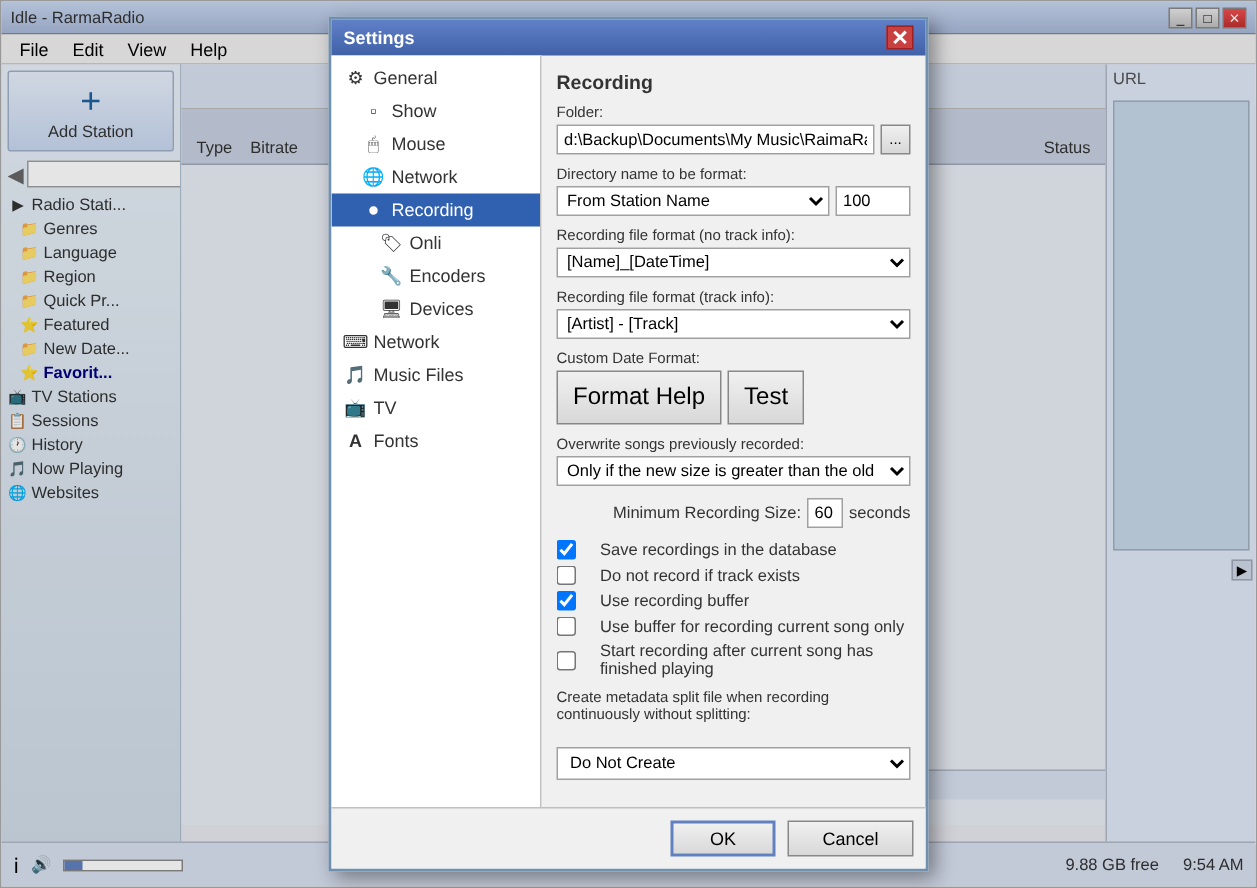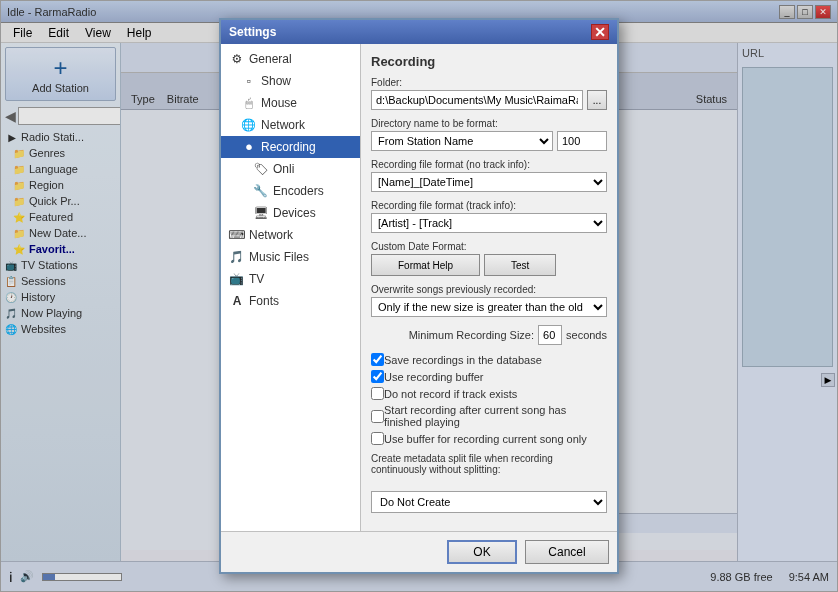--- a/index.html
+++ b/index.html
@@ -395,32 +395,32 @@
     .number-input {
       width: 50px;
       height: 20px;
       border: 1px solid #a0a0a0;
       background: white;
       font-size: 11px;
       padding: 0 4px;
     }
 
     .btn-standard {
-      height: 22px;
+      height: 36px;
       background: linear-gradient(to bottom, #f0f0f0, #d8d8d8);
       border: 1px solid #888;
-      font-size: 10px;
-      padding: 0 26px;
+      font-size: 16px;
+      padding: 0 10px;
       cursor: pointer;
     }
 
     .checkbox-row {
       display: flex;
       align-items: center;
-      gap: 0;
+      gap: 16px;
       margin-bottom: 4px;
     }
 
     .checkbox-label {
       font-size: 11px;
       color: #333;
     }
 
     .dropdown-full {
       width: 100%;
@@ -752,34 +752,34 @@
             <input class="number-input" type="text" value="60" style="width: 24px;">
             <span class="inline-label">seconds</span>
           </div>
 
           <div>
             <div class="checkbox-row">
               <input type="checkbox" checked="" style="">
               <label class="checkbox-label">Save recordings in the database</label>
             </div>
             <div class="checkbox-row">
+              <input type="checkbox" style="">
+              <label class="checkbox-label">Do not record if track exists</label>
+            </div>
+            <div class="checkbox-row">
               <input type="checkbox" checked="" style="">
               <label class="checkbox-label">Use recording buffer</label>
             </div>
             <div class="checkbox-row">
               <input type="checkbox" style="">
-              <label class="checkbox-label">Do not record if track exists</label>
+              <label class="checkbox-label">Use buffer for recording current song only</label>
             </div>
             <div class="checkbox-row">
               <input type="checkbox" style="">
               <label class="checkbox-label">Start recording after current song has finished playing</label>
-            </div>
-            <div class="checkbox-row">
-              <input type="checkbox" style="">
-              <label class="checkbox-label">Use buffer for recording current song only</label>
             </div>
           </div>
 
           <div class="field-group" style="margin-top:8px;">
             <div class="field-label" style="margin-bottom:16px;">Create metadata split file when recording continuously without splitting:</div>
             <select class="dropdown-full">
               <option>Do Not Create</option>
               <option>Create</option>
             </select>
           </div>

